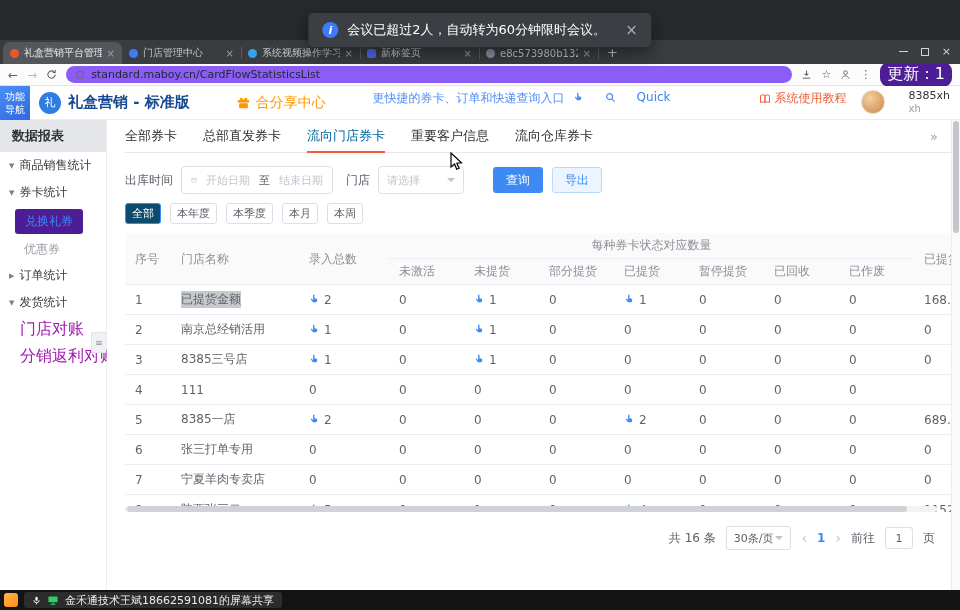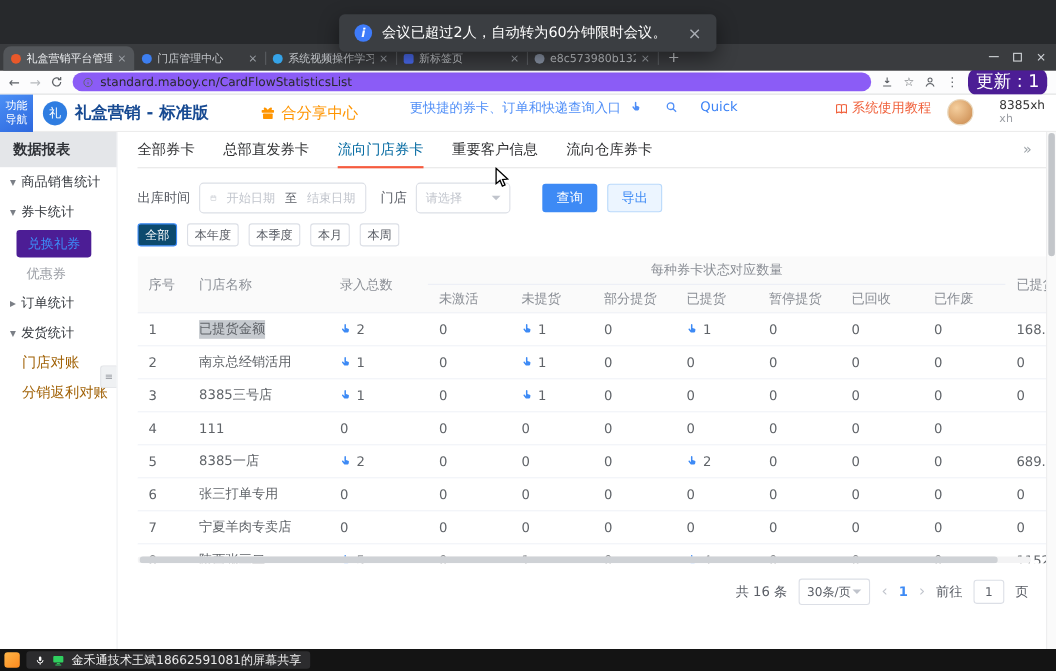--- a/index.html
+++ b/index.html
@@ -48,21 +48,21 @@
 .uname{margin-left:24px;font-size:11px;color:#333;line-height:1.15;cursor:pointer}
 .uname .sub{font-size:10px;color:#9a9da3}
 
 .app-body{display:flex;height:470px}
 .sidebar{width:107px;flex:none;border-right:1px solid #ebedf0;position:relative;background:#fff}
 .sb-title{height:32px;background:#e4e6e9;display:flex;align-items:center;padding-left:12px;font-size:13px;color:#2f3237;font-weight:bold}
 .sb-item{height:27px;display:flex;align-items:center;gap:5px;padding-left:9px;font-size:12px;color:#33373d;cursor:pointer;white-space:nowrap}
 .arr{font-size:7px;color:#7b7f86}
 .sb-child-active{margin:3px 0 3px 15px;width:fit-content;padding:4px 10px;background:#4c1d95;color:#3d8af5;font-size:12px;border-radius:3px;cursor:pointer;white-space:nowrap}
 .sb-child{height:25px;display:flex;align-items:center;padding-left:24px;font-size:12px;color:#9b9ea5;cursor:pointer;white-space:nowrap}
-.sb-sub{height:27px;display:flex;align-items:center;padding-left:20px;font-size:13px;color:#a16207;cursor:pointer;white-space:nowrap}
+.sb-sub{height:27px;display:flex;align-items:center;padding-left:20px;font-size:16px;color:#a21caf;cursor:pointer;white-space:nowrap}
 .sb-handle{position:absolute;right:0;top:212px;width:15px;height:21px;background:#eff1f3;border:1px solid #e1e3e6;border-right:none;border-radius:3px 0 0 3px;display:flex;align-items:center;justify-content:center;font-size:9px;color:#8d9198;cursor:pointer}
 .main{flex:1;position:relative;padding-left:18px;overflow:hidden;background:#fff}
 .mtabs{display:flex;gap:26px;height:33px;border-bottom:1px solid #e7e7e7;font-size:13px;color:#303133}
 .mtab{display:flex;align-items:center;position:relative;cursor:pointer;white-space:nowrap}
 .mtab.active{color:#0369a1;font-weight:normal}
 .mtab.active::after{content:"";position:absolute;left:0;right:0;bottom:-1px;height:2px;background:#f65b3f}
 .collapse{position:absolute;right:13px;top:9px;color:#9aa0a6;font-size:13px;cursor:pointer}
 
 .filters{display:flex;align-items:center;margin-top:13px;font-size:12px;color:#5a5e66}
 .date-range{display:flex;align-items:center;gap:9px;width:152px;height:28px;border:1px solid #dcdfe6;border-radius:4px;padding:0 9px;margin-left:8px;color:#c0c4cc;font-size:11px;cursor:text;white-space:nowrap}

